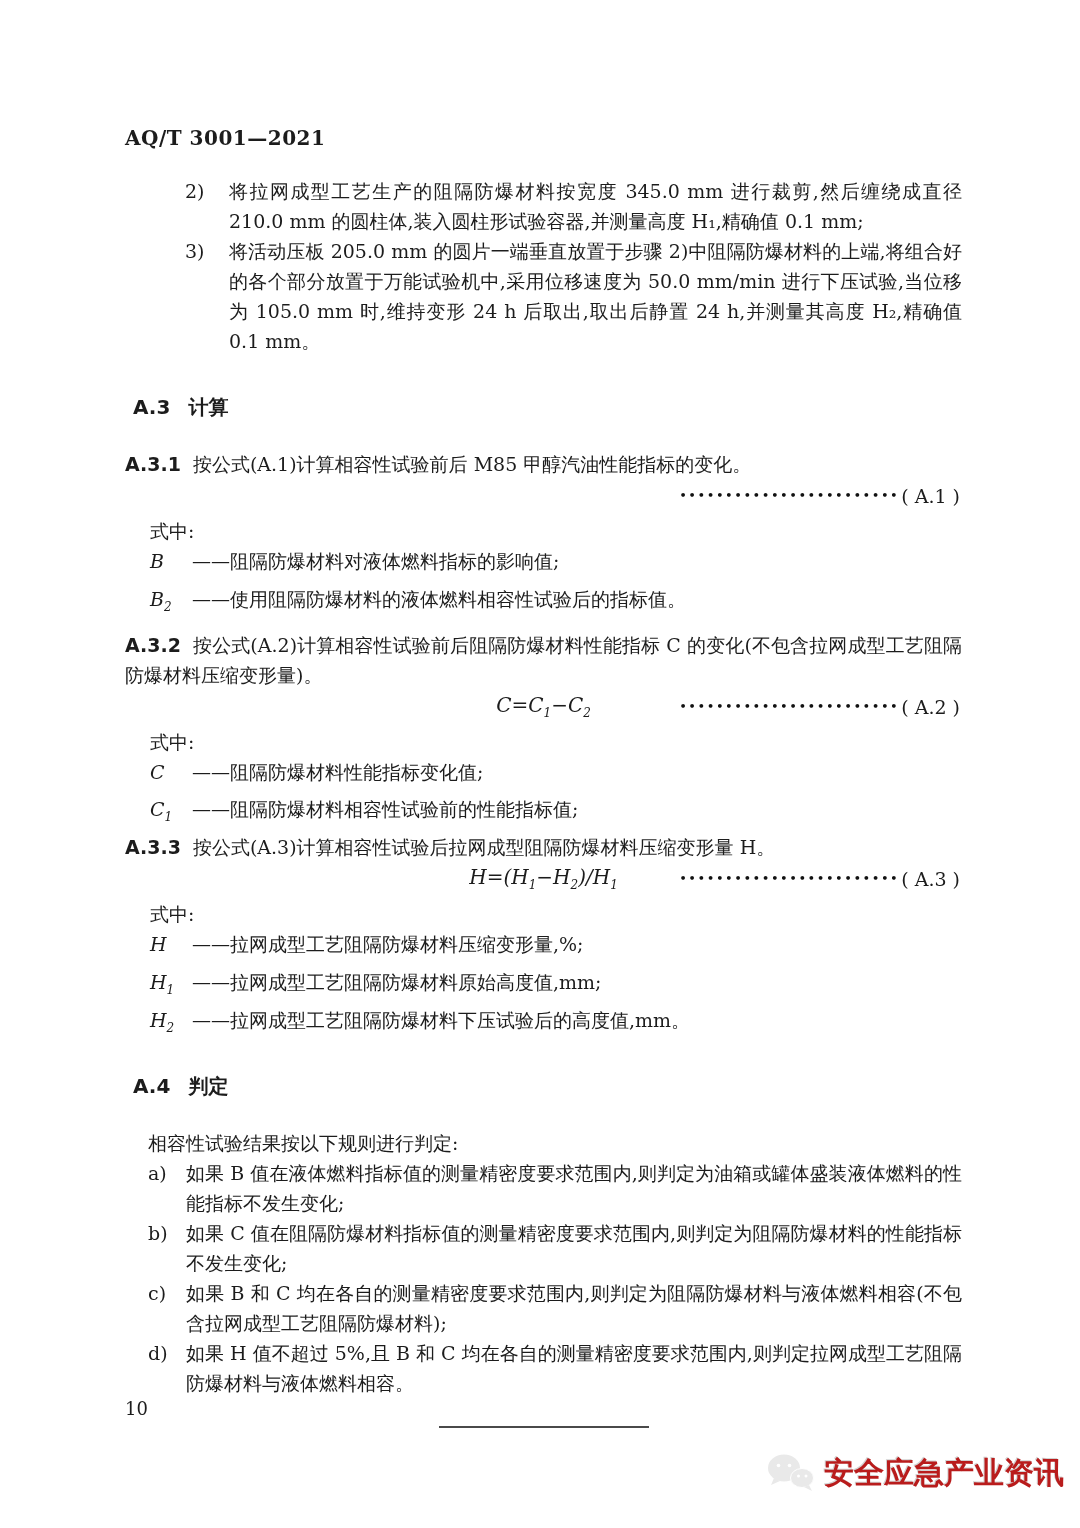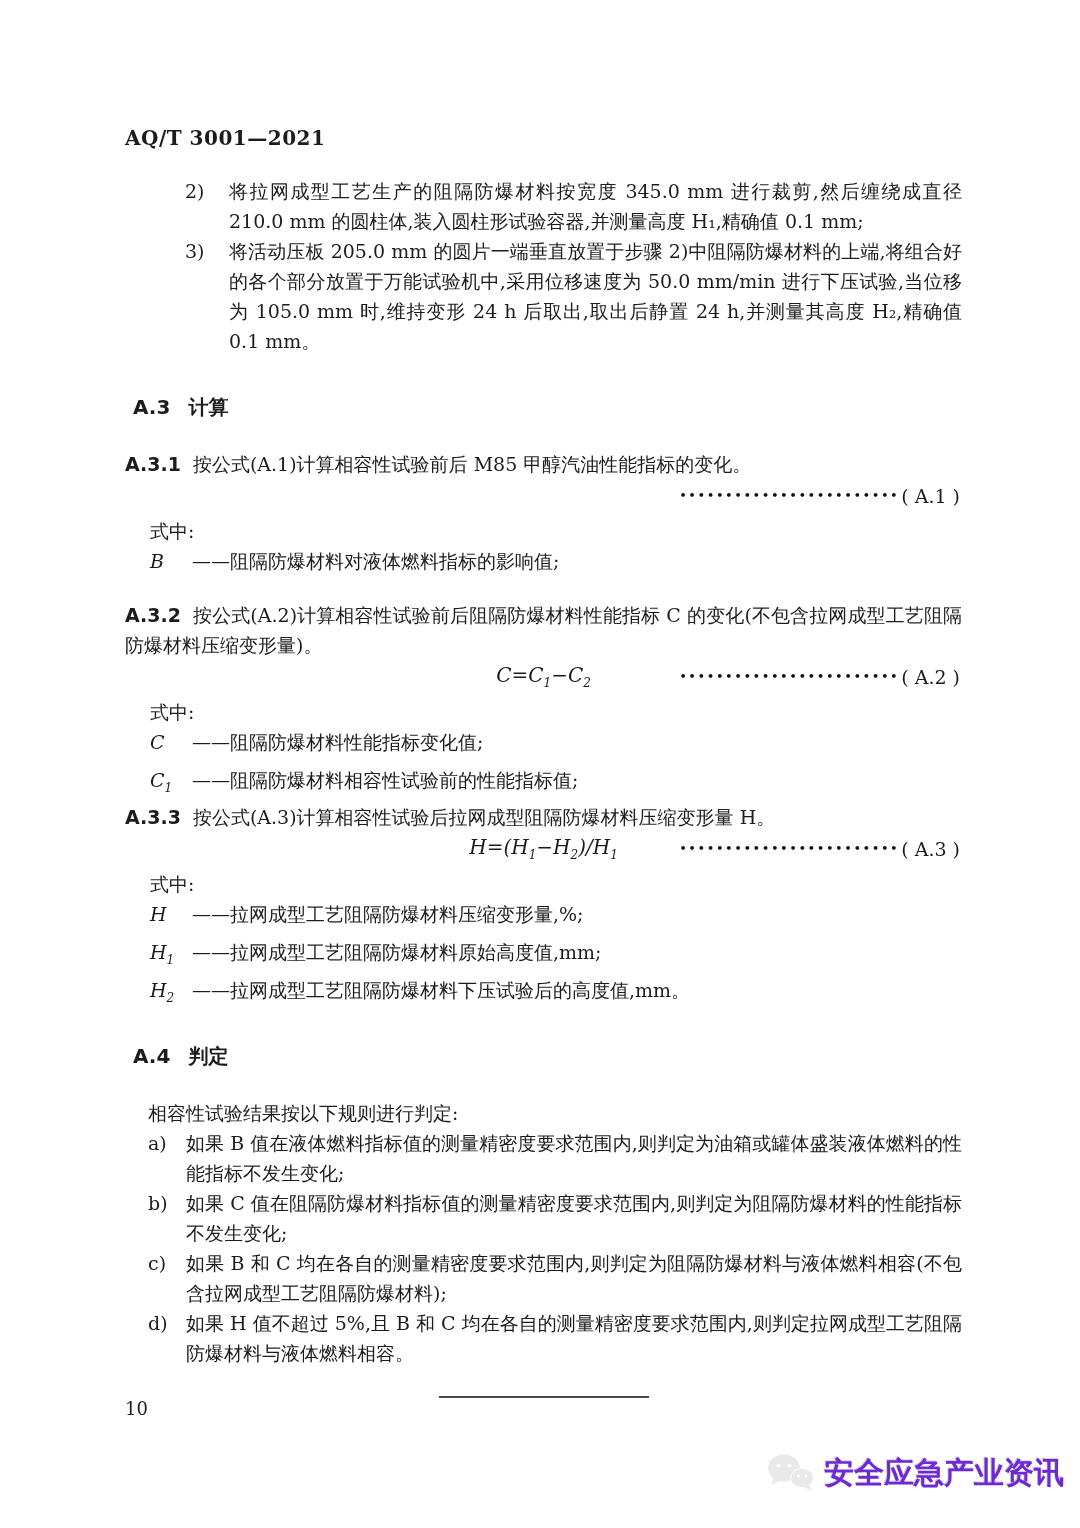--- a/index.html
+++ b/index.html
@@ -46,21 +46,21 @@
   .def-desc{flex:1;text-align:justify;}
   .judge-intro{margin:28px 0 0 23px;font-size:19px;line-height:30px;}
   .rule-item{display:flex;margin-left:23px;font-size:19px;line-height:30px;}
   .rule-marker{flex:none;width:38px;}
   .rule-text{flex:1;text-align:justify;}
   .end-divider{width:210px;height:2px;background:#4a4a4a;margin:28px auto 0;}
   .page-number{position:absolute;left:125px;top:1398px;font-size:18px;}
   .watermark{
     position:absolute;right:16px;top:1452px;
     display:flex;align-items:center;gap:8px;
-    color:#6d28d9;font-size:30px;font-weight:bold;
+    color:#b91c1c;font-size:30px;font-weight:bold;
     font-family:"DejaVu Sans","Liberation Sans",sans-serif;
     text-shadow:-1px -1px 0 #d2d2d2, 1px 1px 1px #ffffff;
     user-select:none;
   }
   .wechat-icon{flex:none;}
 </style>
 </head>
 <body>
 
 <div class="page">
@@ -87,22 +87,26 @@
       <span class="clause-no">A.3.1</span><span>按公式(A.1)计算相容性试验前后 M85 甲醇汽油性能指标的变化。</span>
     </p>
     <div class="formula-row">
       <span class="eq-ref"><span class="leader">••••••••••••••••••••••••</span><span class="eq-label">( A.1 )</span></span>
     </div>
     <p class="where-label">式中:</p>
     <div class="def-row">
       <span class="def-sym"><span>B</span><sub></sub></span>
       <span class="def-desc">——阻隔防爆材料对液体燃料指标的影响值;</span>
     </div>
+    <div class="def-row">
+      <span class="def-sym"><span>B</span><sub>2</sub></span>
+      <span class="def-desc">——使用阻隔防爆材料的液体燃料相容性试验后的指标值。</span>
+    </div>
 
-    <p class="clause" style="margin-top:16px;">
+    <p class="clause" style="margin-top:8px;">
       <span class="clause-no">A.3.2</span><span>按公式(A.2)计算相容性试验前后阻隔防爆材料性能指标 C 的变化(不包含拉网成型工艺阻隔防爆材料压缩变形量)。</span>
     </p>
     <div class="formula-row">
       <span class="expr"><span>C=C</span><sub>1</sub><span>−C</span><sub>2</sub><span></span><sub></sub></span>
       <span class="eq-ref"><span class="leader">••••••••••••••••••••••••</span><span class="eq-label">( A.2 )</span></span>
     </div>
     <p class="where-label">式中:</p>
     <div class="def-row">
       <span class="def-sym"><span>C</span><sub></sub></span>
       <span class="def-desc">——阻隔防爆材料性能指标变化值;</span>

